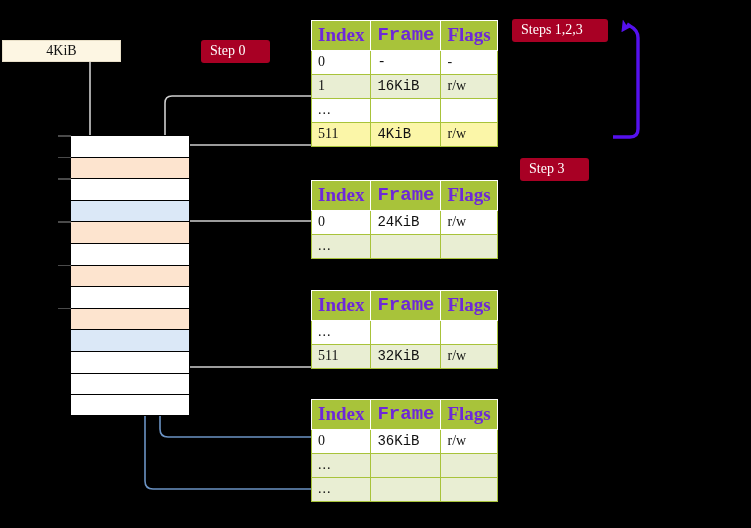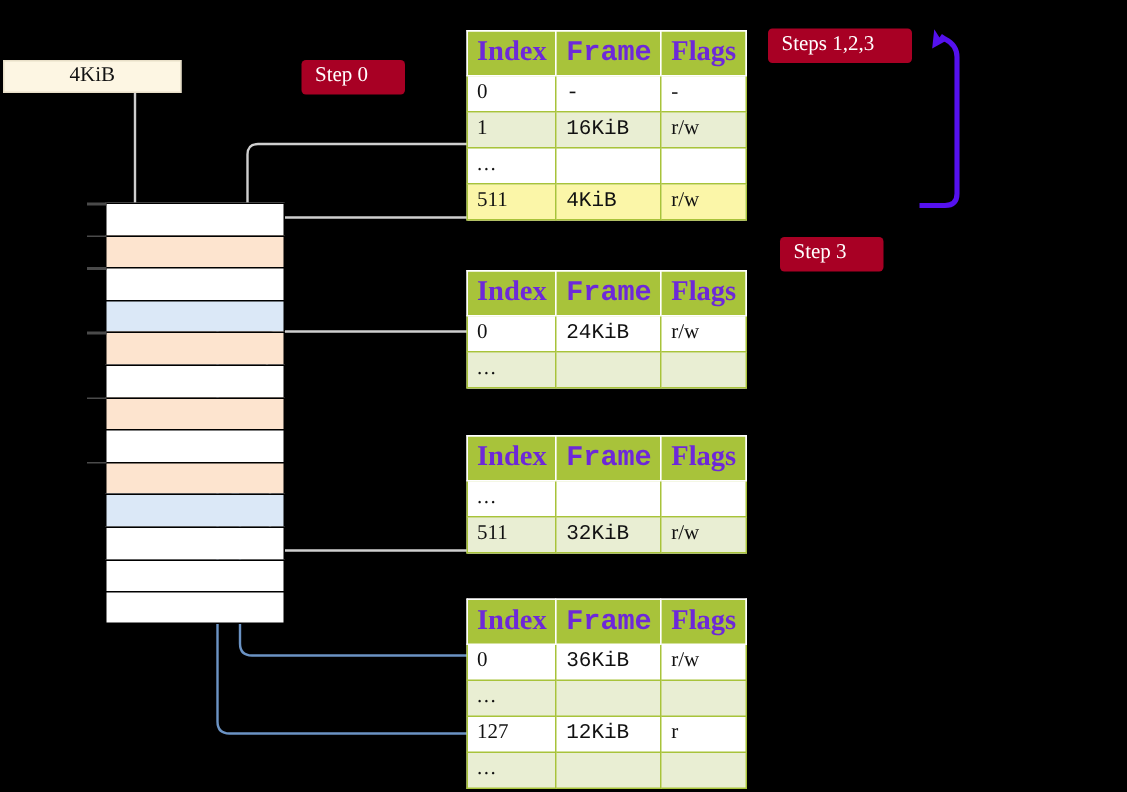--- a/index.html
+++ b/index.html
@@ -216,25 +216,20 @@
         <tr class="white">
           <td class="col-index">0</td>
           <td class="col-frame">36KiB</td>
           <td class="col-flags">r/w</td>
         </tr>
         <tr class="tint">
           <td class="col-index ell">...</td>
           <td class="col-frame"></td>
           <td class="col-flags"></td>
         </tr>
-        <tr class="white">
-          <td class="col-index">127</td>
-          <td class="col-frame">12KiB</td>
-          <td class="col-flags">r</td>
-        </tr>
         <tr class="tint">
           <td class="col-index ell">...</td>
           <td class="col-frame"></td>
           <td class="col-flags"></td>
         </tr>
       </tbody>
     </table>
 
 <div class="tick" style="position: absolute; top: 135px;"></div>
     <div class="tick" style="position: absolute; top: 156.6px;"></div>

